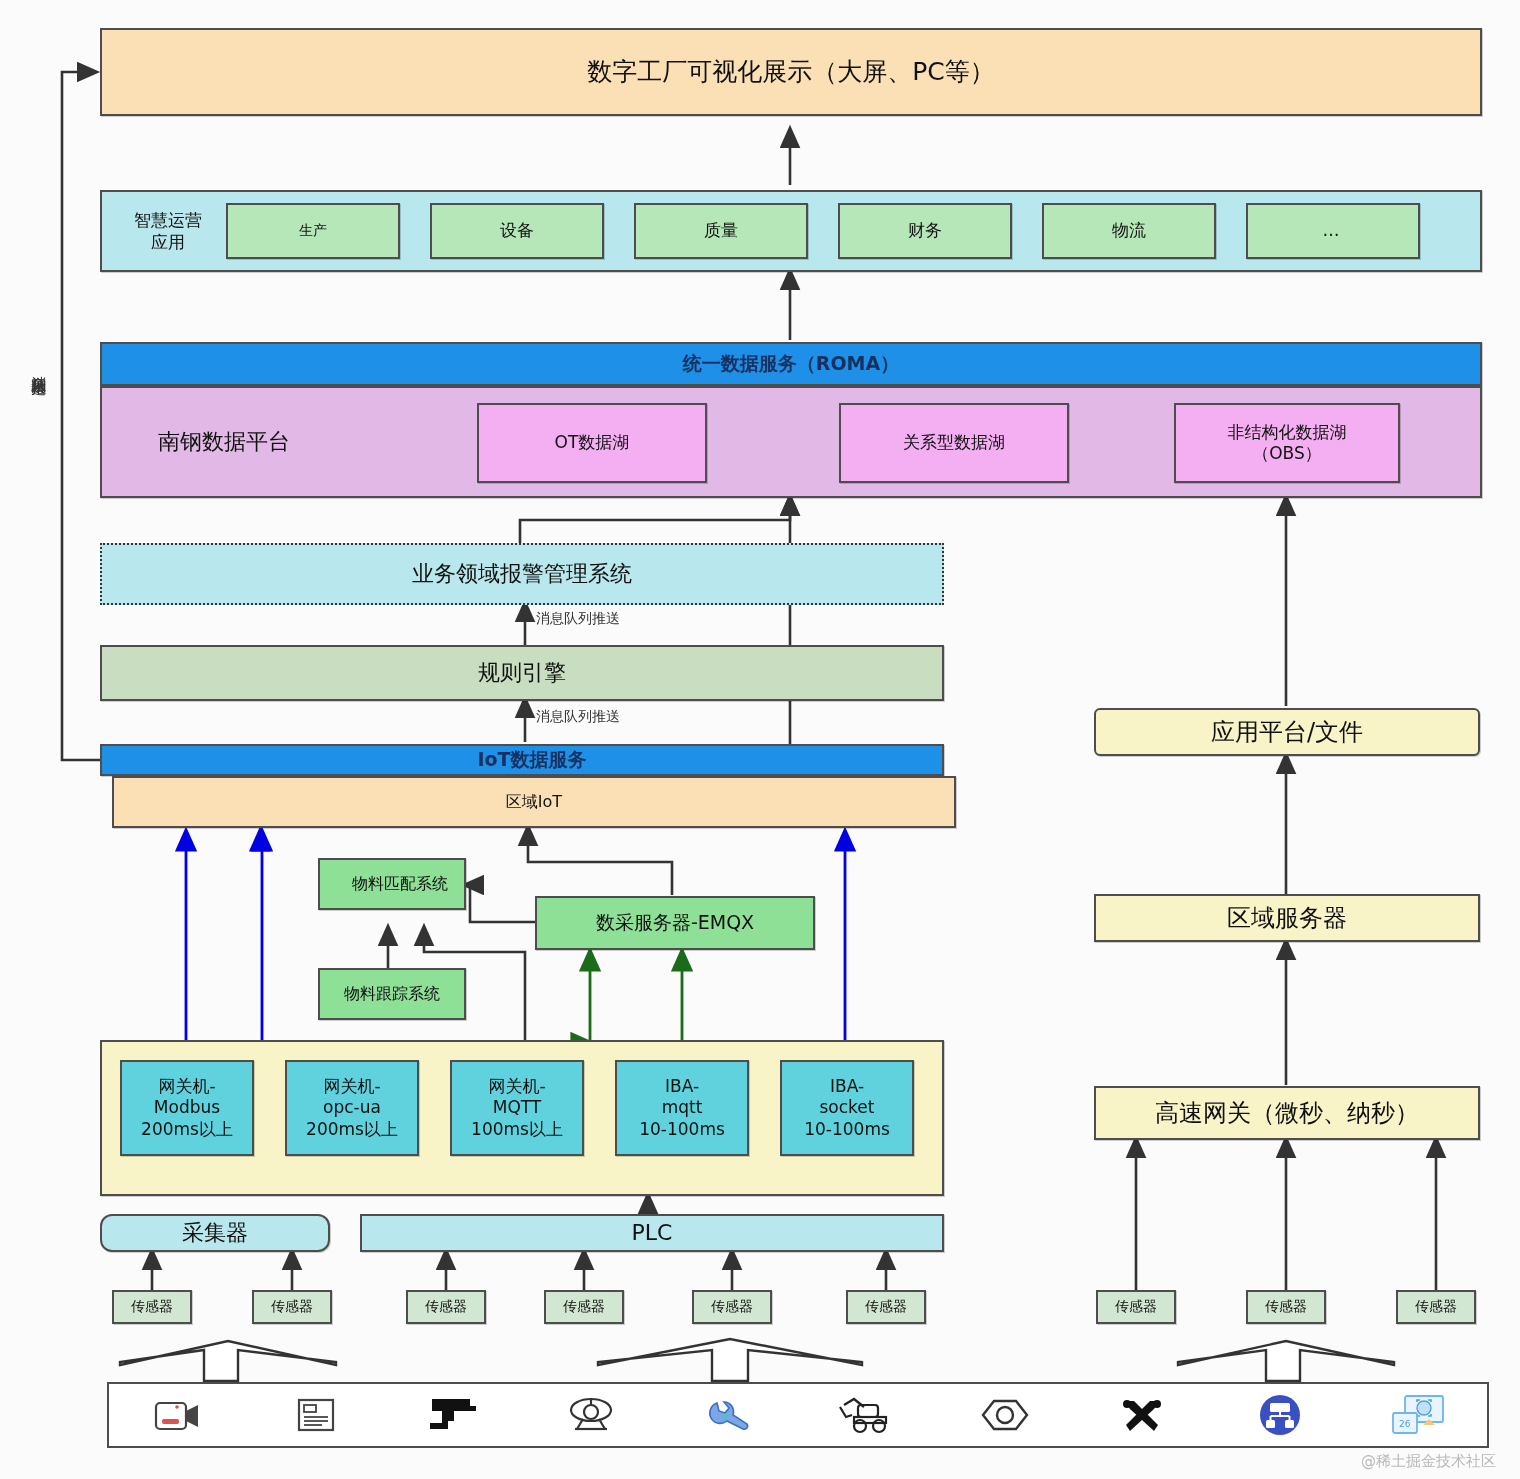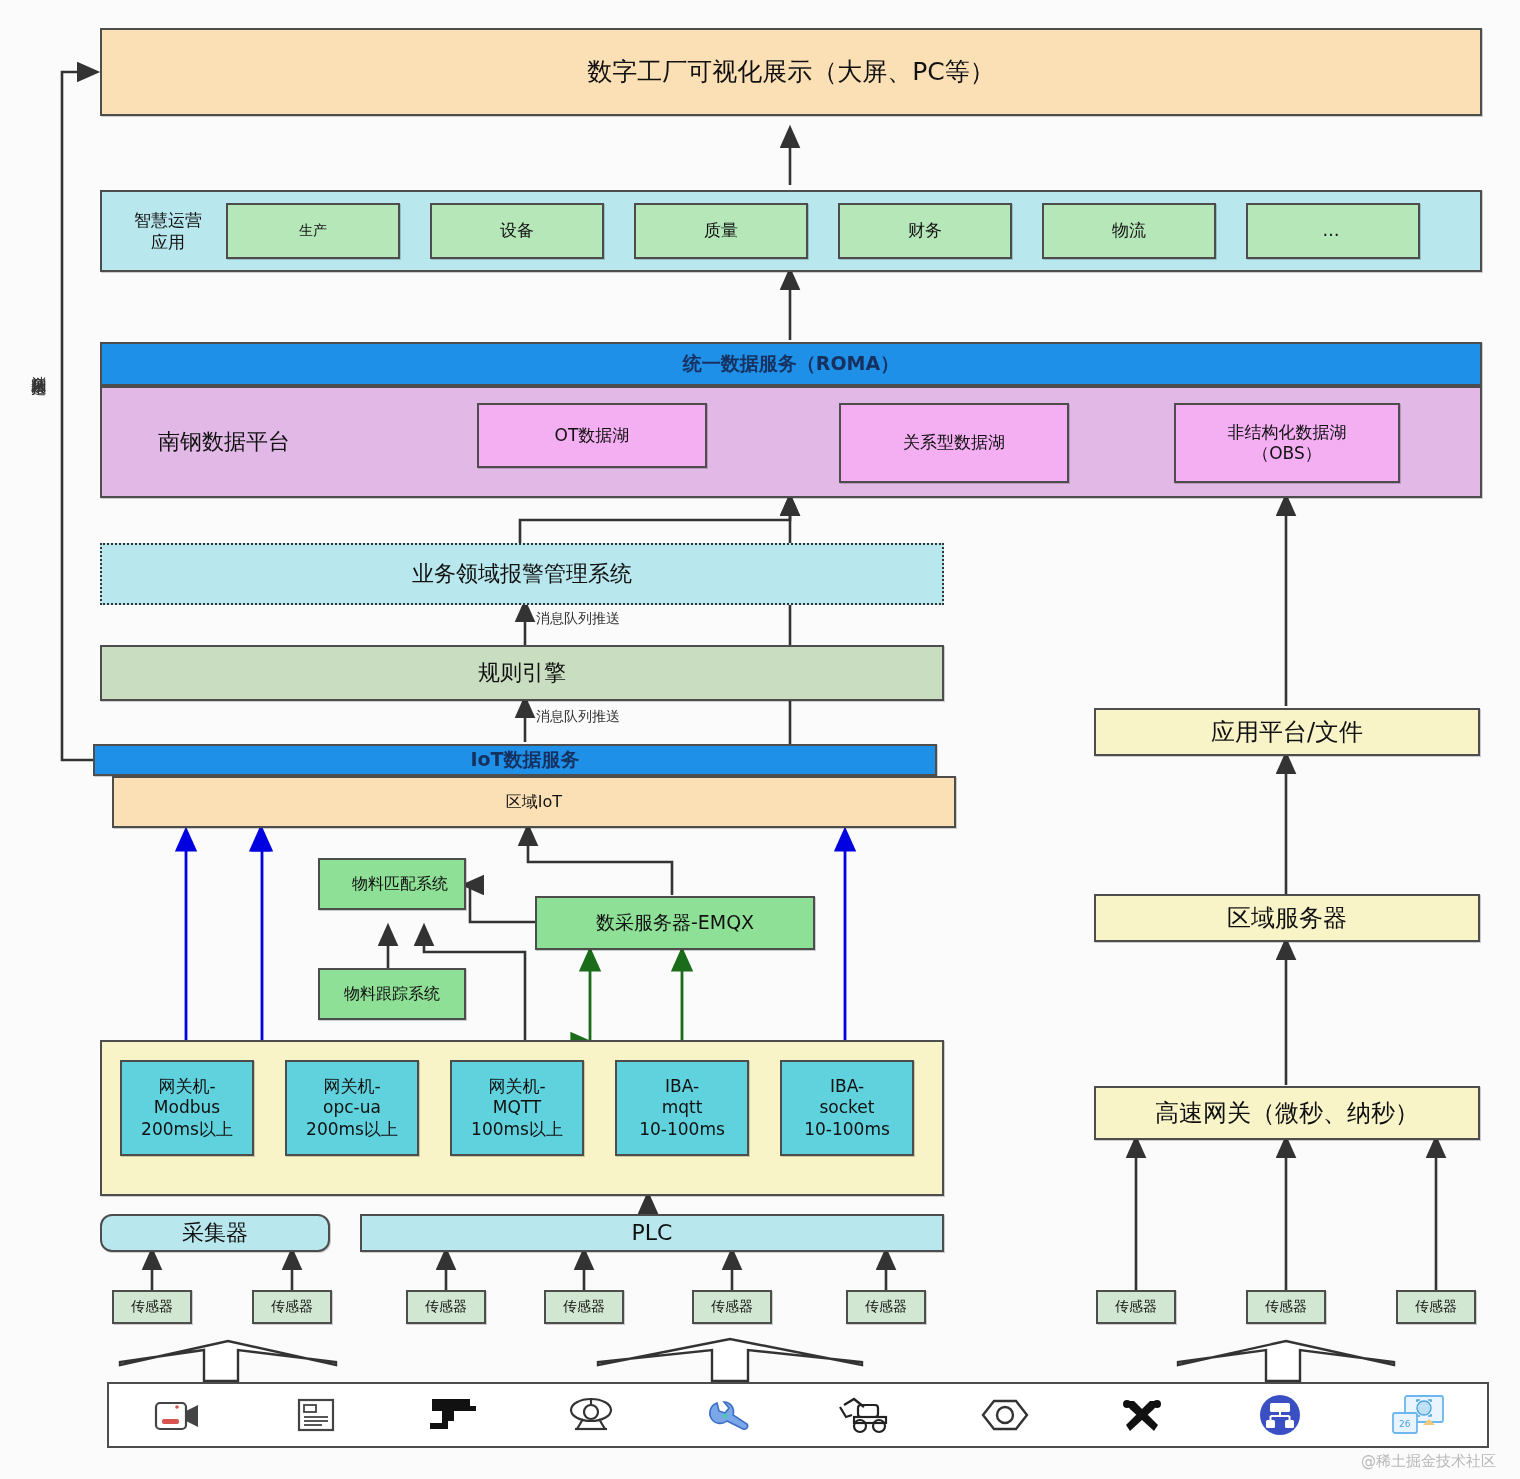--- a/index.html
+++ b/index.html
@@ -161,21 +161,21 @@
       </div>
     </div>
   </div>
 
   <div class="box blue" style="left:100px; top:342px; width:1382px; height:44px; font-size:19px;">
     <span>统一数据服务（ROMA）</span>
   </div>
 
   <div class="box violet" style="left:100px; top:386px; width:1382px; height:112px; justify-content:flex-start; padding-left:56px;">
     <span style="font-size:22px;">南钢数据平台</span>
-    <div class="box magenta" style="left:375px;top:15px;width:230px;height:65px;font-size:17px;">
+    <div class="box magenta" style="left:375px;top:15px;width:230px;height:80px;font-size:17px;">
       <span>OT数据湖</span>
     </div>
     <div class="box magenta" style="left:737px;top:15px;width:230px;height:80px;font-size:17px;">
       <span>关系型数据湖</span>
     </div>
     <div class="box magenta" style="left:1072px;top:15px;width:226px;height:80px;font-size:17px;white-space:pre-line;">
       <span>非结构化数据湖
 （OBS）</span>
     </div>
   </div>
@@ -185,21 +185,21 @@
   </div>
 
   <div class="wirelabel" style="left:536px; top:610px;">消息队列推送</div>
 
   <div class="box sage" style="left:100px; top:645px; width:844px; height:56px; font-size:22px;">
     <span>规则引擎</span>
   </div>
 
   <div class="wirelabel" style="left:536px; top:708px;">消息队列推送</div>
 
-  <div class="box blue" style="left:93px; top:744px; width:844px; height:32px; font-size:19px;padding-left:20px;">
+  <div class="box blue" style="left:100px; top:744px; width:844px; height:32px; font-size:19px;padding-left:20px;">
     <span>IoT数据服务</span>
   </div>
 
   <div class="box orange" style="left:112px; top:776px; width:844px; height:52px; font-size:16px;">
     <span>区域IoT</span>
   </div>
 
   <div class="box midgreen" style="left:318px; top:858px; width:148px; height:52px; font-size:16px;padding-left:16px;">
     <span>物料匹配系统</span>
   </div>
@@ -233,21 +233,21 @@
         <span>10-100ms</span>
       </div>
       <div class="box teal" style="position:relative;left:0;top:0;width:134px;height:96px;font-size:17px;flex-direction:column;">
         <span style="white-space:pre-line;">IBA-
 socket</span>
         <span>10-100ms</span>
       </div>
     </div>
   </div>
 
-  <div class="box cream" style="left:1094px; top:708px; width:386px; height:48px; font-size:24px;">
+  <div class="box cream" style="left:1094px; top:708px; width:386px; height:48px; font-size:24px;border-radius:6px;">
     <span>应用平台/文件</span>
   </div>
   <div class="box cream" style="left:1094px; top:894px; width:386px; height:48px; font-size:24px;">
     <span>区域服务器</span>
   </div>
   <div class="box cream" style="left:1094px; top:1086px; width:386px; height:54px; font-size:24px;">
     <span>高速网关（微秒、纳秒）</span>
   </div>
 
   <div class="box cyan" style="left:100px; top:1214px; width:230px; height:38px; font-size:22px;border-radius:12px;">

